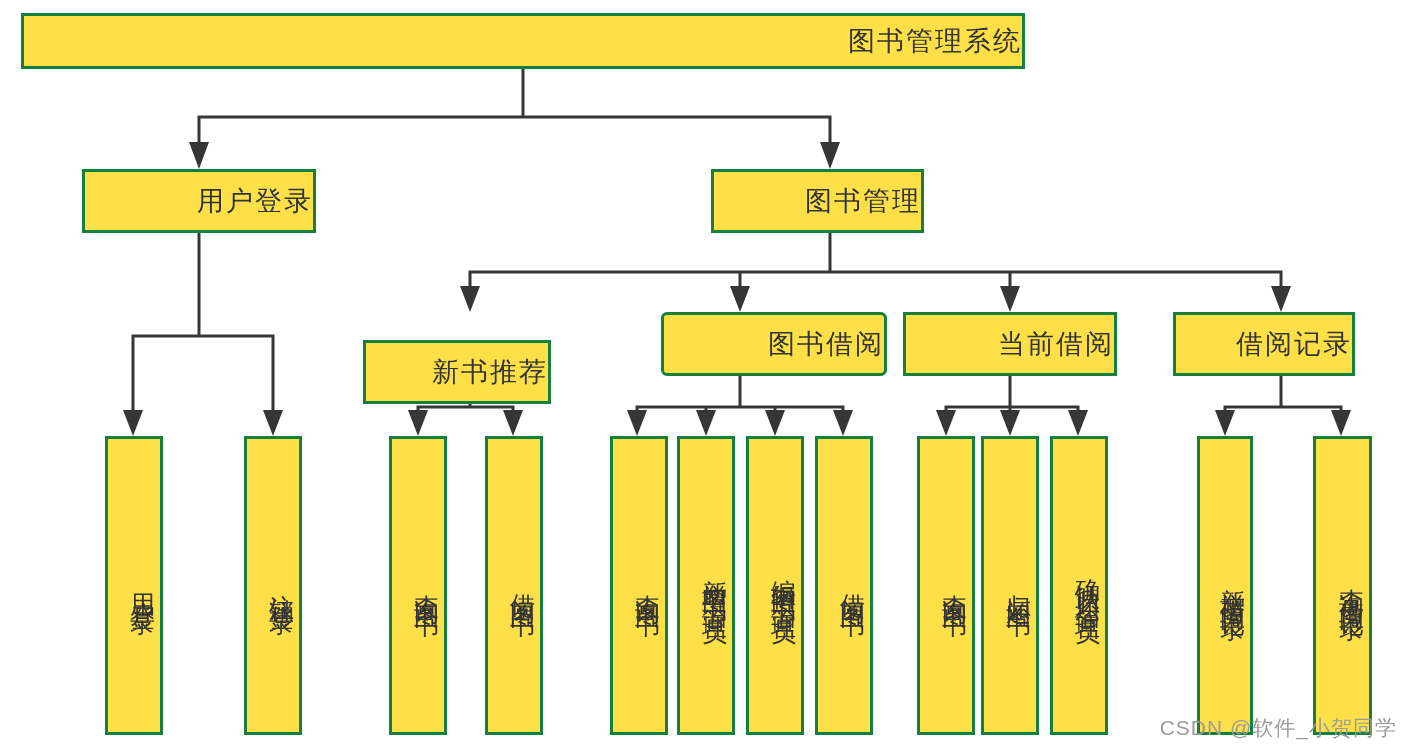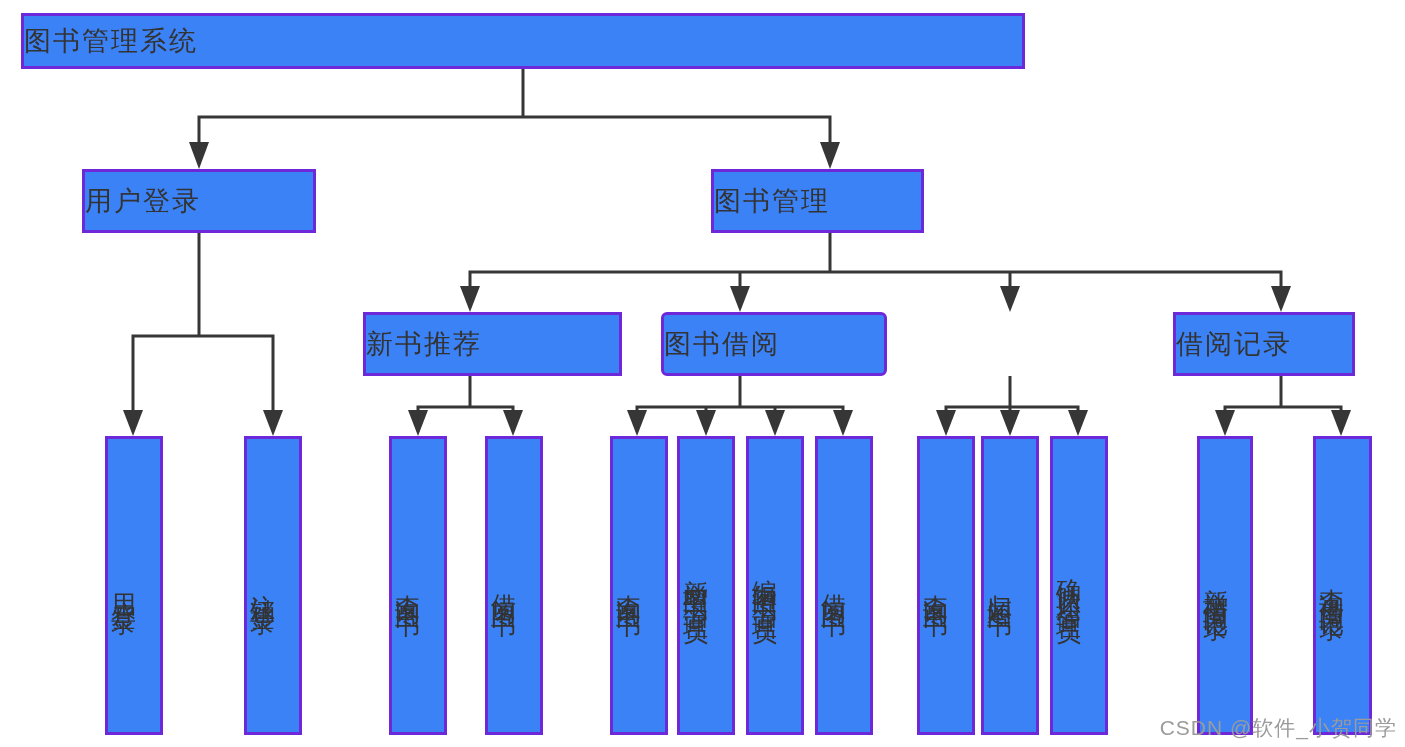--- a/index.html
+++ b/index.html
@@ -7,25 +7,25 @@
     position:relative;
     width:1405px;height:747px;
     background:#ffffff;
     font-family:"Liberation Sans", sans-serif;
     overflow:hidden;
   }
   #wires{position:absolute;left:0;top:0;z-index:1;}
   .node{
     position:absolute;
     box-sizing:border-box;
-    background:#3b82f6;
-    border:3px solid #6d28d9;
+    background:#fde047;
+    border:3px solid #15803d;
     display:flex;
     align-items:center;
-    justify-content:flex-start;
+    justify-content:flex-end;
     z-index:2;
     color:#333333;
   }
   .h-label{
     font-size:27px;
     letter-spacing:2px;
     white-space:nowrap;
     color:#333333;
   }
   .v-label{
@@ -34,21 +34,21 @@
     letter-spacing:6px;
     white-space:nowrap;
     color:#333333;
   }
   
   .root-box   {left:21px;  top:13px;  width:1004px; height:56px;}
   .lvl2-box   {top:169px;  height:64px;}
   .box-user   {left:82px;  width:234px;}
   .box-mgmt   {left:711px; width:213px;}
   .lvl3-box   {top:312px;  height:64px;}
-  .box-g0     {left:363px; width:259px;}
+  .box-g0     {left:363px; width:188px;margin-top:28px;}
   .box-g1     {left:661px; width:226px;border-radius:6px;}
   .box-g2     {left:903px; width:214px;}
   .box-g3     {left:1173px;width:182px;}
   
   .leaf       {top:436px;  height:299px; width:58px;}
   .lf-u0{left:105px;} .lf-u1{left:244px;}
   .lf-a0{left:389px;} .lf-a1{left:485px;}
   .lf-b0{left:610px;} .lf-b1{left:677px;} .lf-b2{left:746px;} .lf-b3{left:815px;}
   .lf-c0{left:917px;} .lf-c1{left:981px;} .lf-c2{left:1050px;}
   .lf-d0{left:1197px;width:56px;} .lf-d1{left:1313px;width:59px;}
@@ -138,20 +138,23 @@
   <div class="node lvl2-box box-mgmt">
     <span class="h-label">图书管理</span>
   </div>
 
   <div class="node lvl3-box box-g0">
     <span class="h-label">新书推荐</span>
   </div>
   <div class="node lvl3-box box-g1">
     <span class="h-label">图书借阅</span>
   </div>
+  <div class="node lvl3-box box-g2">
+    <span class="h-label">当前借阅</span>
+  </div>
   <div class="node lvl3-box box-g3">
     <span class="h-label">借阅记录</span>
   </div>
 
   <div class="node leaf lf-u0">
     <span class="v-label">用户登录</span>
   </div>
   <div class="node leaf lf-u1">
     <span class="v-label">注销登录</span>
   </div>

